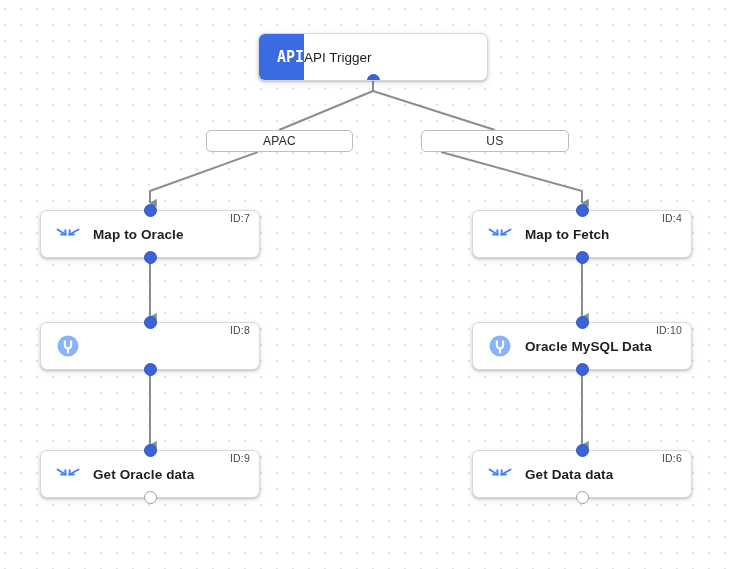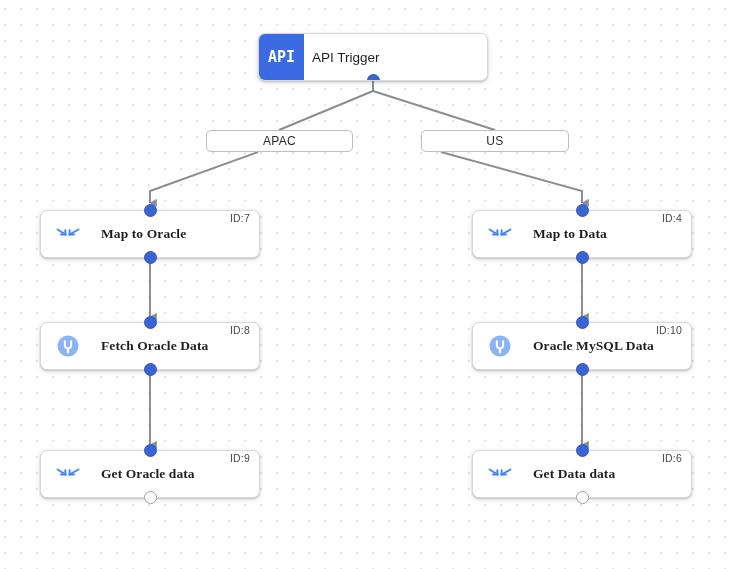--- a/index.html
+++ b/index.html
@@ -73,32 +73,32 @@
     height: 48px;
     padding: 0;
     overflow: hidden;
   }
   .trigger-badge {
     width: 45px;
     height: 100%;
     background: #3b6ae1;
     display: flex;
     align-items: center;
-    justify-content: center;
+    justify-content: flex-end;
     flex: 0 0 auto;
   }
   .trigger-badge span {
     color: #ffffff;
     font-family: "DejaVu Sans Mono", monospace;
     font-size: 15px;
     font-weight: 700;
     letter-spacing: 0px;
   }
   .trigger-title {
-    padding-left: 8px;
+    padding-left: 0;
     font-size: 13.5px;
     color: #1f1f1f;
     font-weight: 400;
     white-space: nowrap;
   }
 
   
   .proc {
     width: 220px;
     height: 48px;
@@ -106,22 +106,21 @@
   }
   .proc .icon-wrap {
     width: 26px;
     height: 26px;
     display: flex;
     align-items: center;
     justify-content: center;
     flex: 0 0 auto;
   }
   .proc .node-label {
-    margin-left: 20px;
-    font-family: Liberation Serif, serif;
+    margin-left: 12px;
   }
 
   
   .port {
     position: absolute;
     width: 13px;
     height: 13px;
     border-radius: 50%;
     box-sizing: border-box;
   }
@@ -220,21 +219,20 @@
 
   <div class="node proc" style="left:40px; top:322px;">
     <div class="icon-wrap">
       <svg width="24" height="24" viewBox="0 0 24 24">
         <circle cx="12" cy="12" r="10.5" fill="#8ab4f8"></circle>
         <path d="M12,2.2 a9.8,9.8 0 0 0 0,19.6 a6.6,6.6 0 0 1 0,-19.6 z" fill="#5b9bf5"></path>
         <path d="M8.9,7.4 L8.9,11.4 a3.1,3.1 0 0 0 6.2,0 L15.1,7.4" stroke="#ffffff" stroke-width="2.1" fill="none" stroke-linecap="round"></path>
         <path d="M12,14.6 L12,18.4" stroke="#ffffff" stroke-width="2.1" stroke-linecap="round"></path>
       </svg>
     </div>
-    <div class="node-label">Fetch Oracle Data</div>
     <div class="node-id">ID:8</div>
     <div class="port filled top"></div>
     <div class="port filled bot"></div>
   </div>
 
   <div class="node proc" style="left:40px; top:450px;">
     <div class="icon-wrap">
       <svg width="24" height="16" viewBox="0 0 24 16">
         <g stroke="#4285f4" stroke-width="2" fill="none" stroke-linecap="round" stroke-linejoin="round">
           <path d="M1.5,3.5 L9.5,8.5"></path>
@@ -258,21 +256,21 @@
         <g stroke="#4285f4" stroke-width="2" fill="none" stroke-linecap="round" stroke-linejoin="round">
           <path d="M1.5,3.5 L9.5,8.5"></path>
           <path d="M9.5,8.5 L5.0,8.6"></path>
           <path d="M9.5,8.5 L9.3,4.2"></path>
           <path d="M22.5,3.5 L13.5,8.5"></path>
           <path d="M13.5,8.5 L18.0,8.6"></path>
           <path d="M13.5,8.5 L13.7,4.2"></path>
         </g>
       </svg>
     </div>
-    <div class="node-label">Map to Data</div>
+    <div class="node-label">Map to Fetch</div>
     <div class="node-id">ID:4</div>
     <div class="port filled top"></div>
     <div class="port filled bot"></div>
   </div>
 
   <div class="node proc" style="left:472px; top:322px;">
     <div class="icon-wrap">
       <svg width="24" height="24" viewBox="0 0 24 24">
         <circle cx="12" cy="12" r="10.5" fill="#8ab4f8"></circle>
         <path d="M12,2.2 a9.8,9.8 0 0 0 0,19.6 a6.6,6.6 0 0 1 0,-19.6 z" fill="#5b9bf5"></path>

